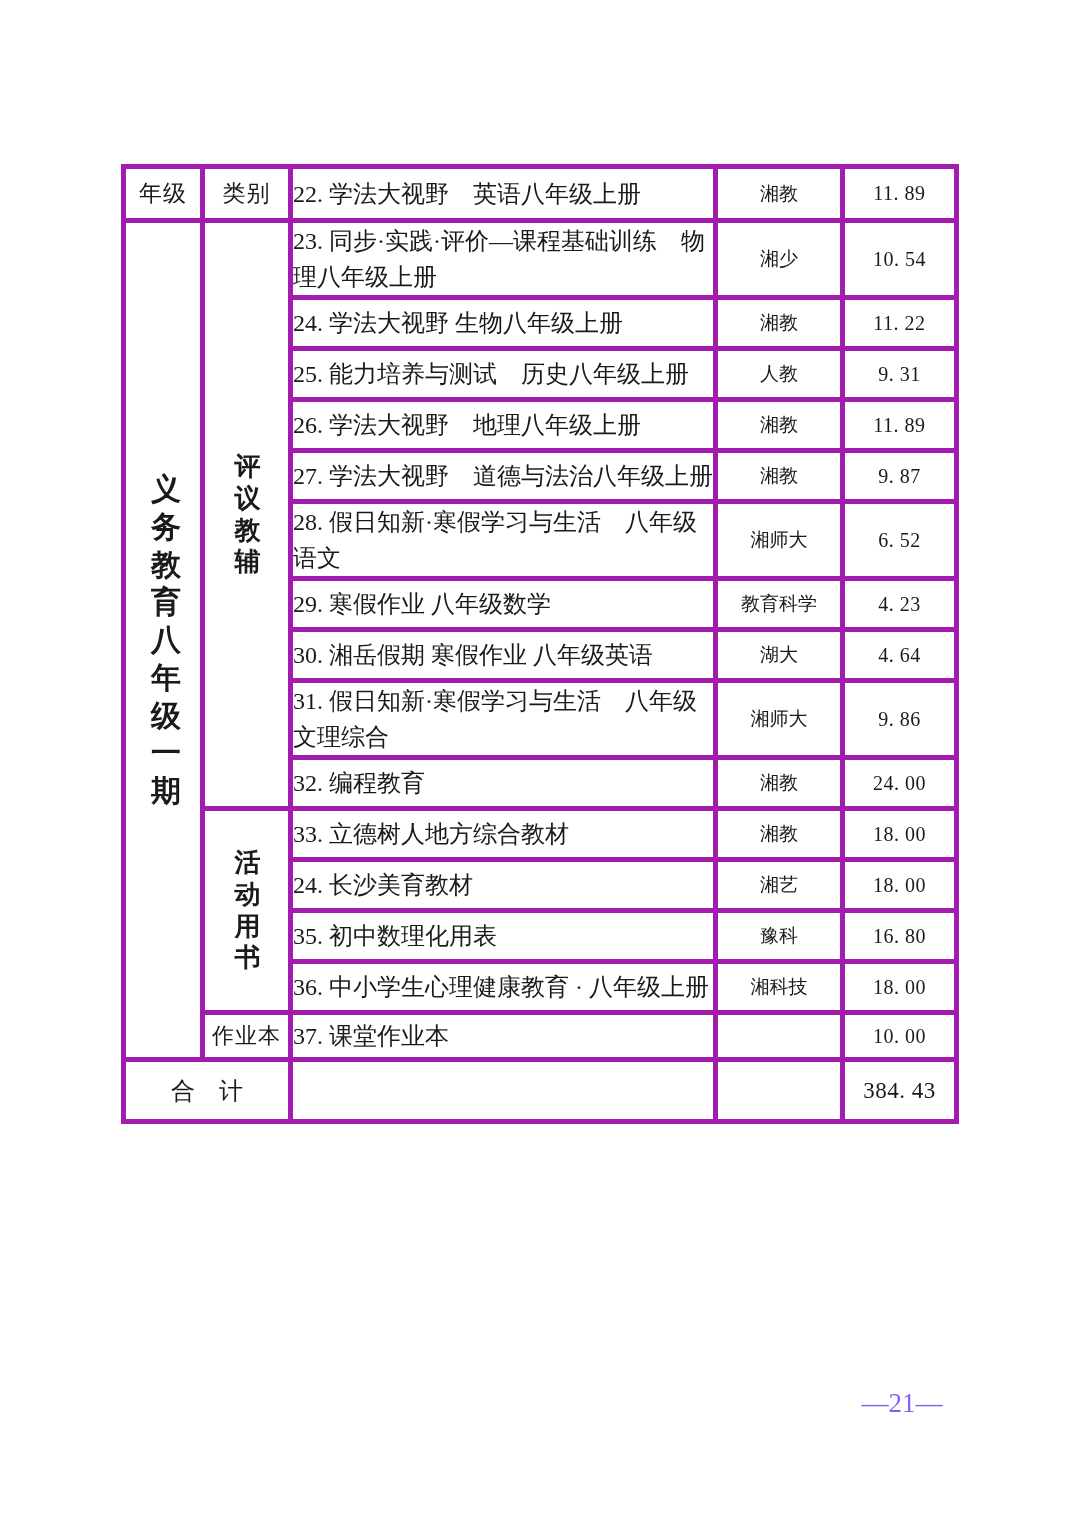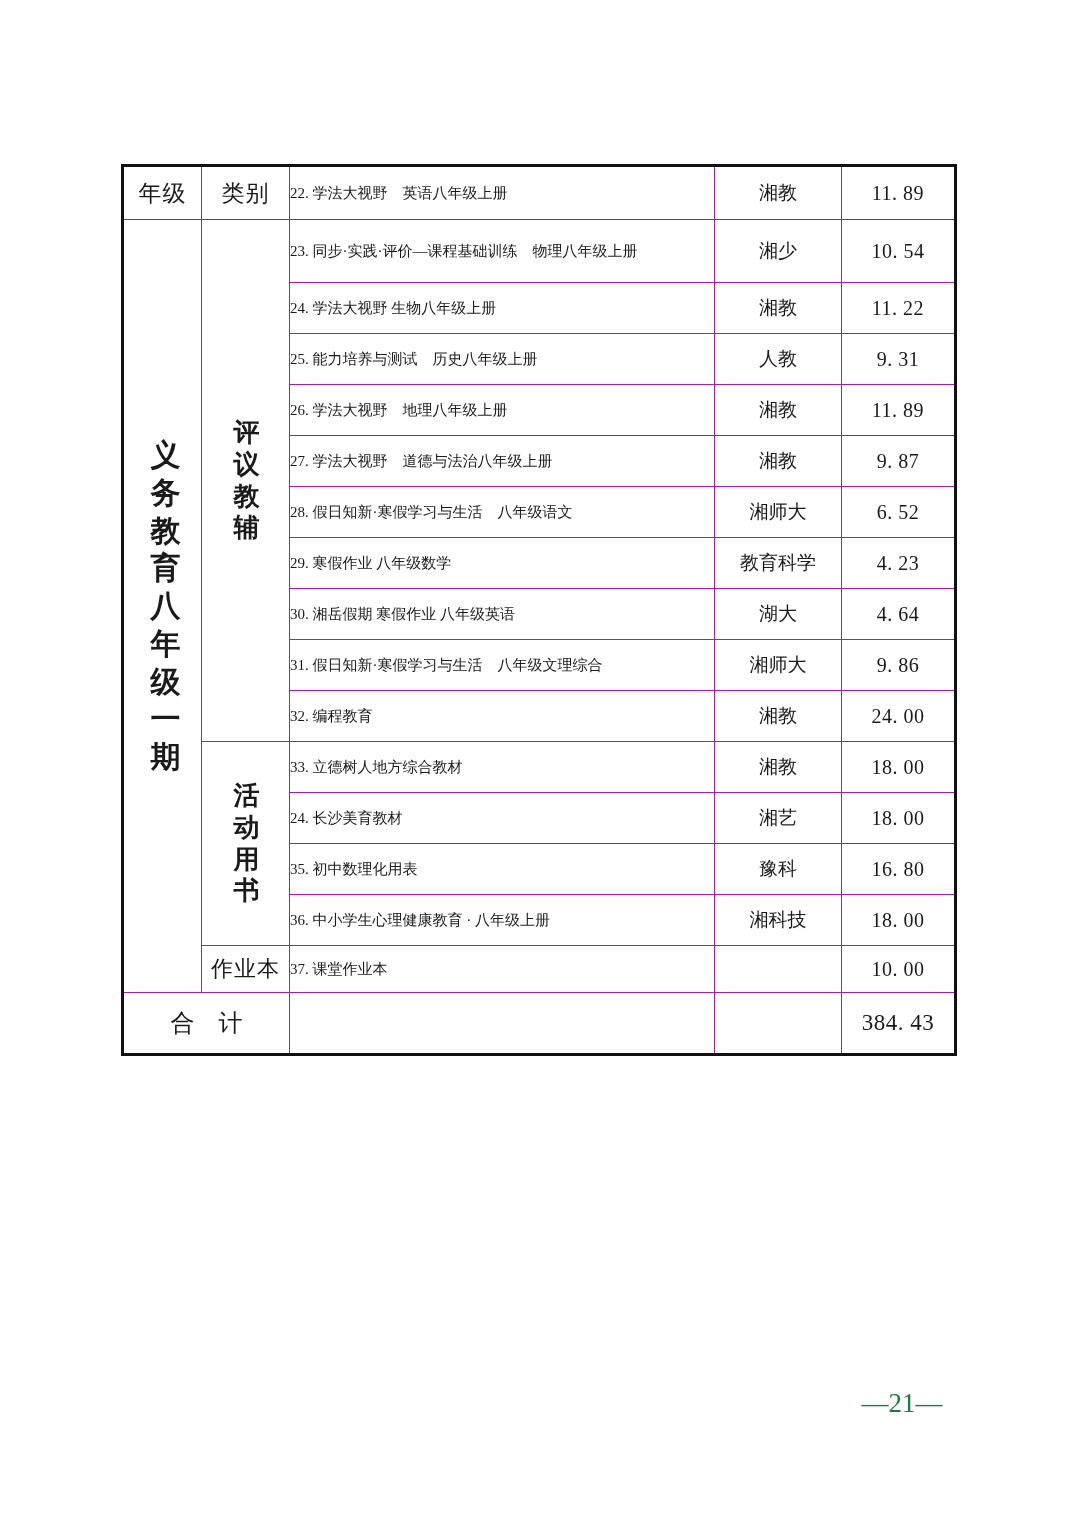--- a/index.html
+++ b/index.html
@@ -12,39 +12,39 @@
     overflow:hidden;
   }
   table.booklist{
     position:absolute;left:121px;top:164px;
     width:833px;
     border-collapse:collapse;
     table-layout:fixed;
     border:3px solid #111;
   }
   table.booklist td, table.booklist th{
-    border:1px solid #a21caf;
+    border:5px solid #a21caf;
     padding:0;
     vertical-align:middle;
     font-weight:normal;
     overflow:hidden;
   }
   tr.h-head{height:54px;}
   tr.h-two{height:63px;}
   tr.h-std{height:51px;}
   tr.h-last{height:47px;font-family:Liberation Serif, serif;}
   tr.h-total{height:62px;}
   .hdr{
     text-align:center;
     font-size:23px;font-weight:bold;
     letter-spacing:1px;
   }
   td.book{
     text-align:left;
-    font-size:15px;
+    font-size:24px;
     line-height:1.5;
     padding:3px 8px 3px 11px;
   }
   td.pub{
     text-align:center;
     font-size:19px;
   }
   td.price{
     text-align:center;
     font-size:20px;
@@ -73,21 +73,21 @@
     text-align:center;
     font-size:23px;font-weight:bold;
     letter-spacing:0.5px;
   }
   .page-number{
     position:absolute;
     left:842px;top:1388px;
     width:120px;
     text-align:center;
     font-size:27px;
-    color:#15803d;
+    color:#8b5cf6;
   }
 </style>
 </head>
 <body>
 
 <div class="page">
 
   <table class="booklist">
     <colgroup>
       <col style="width:79px">

